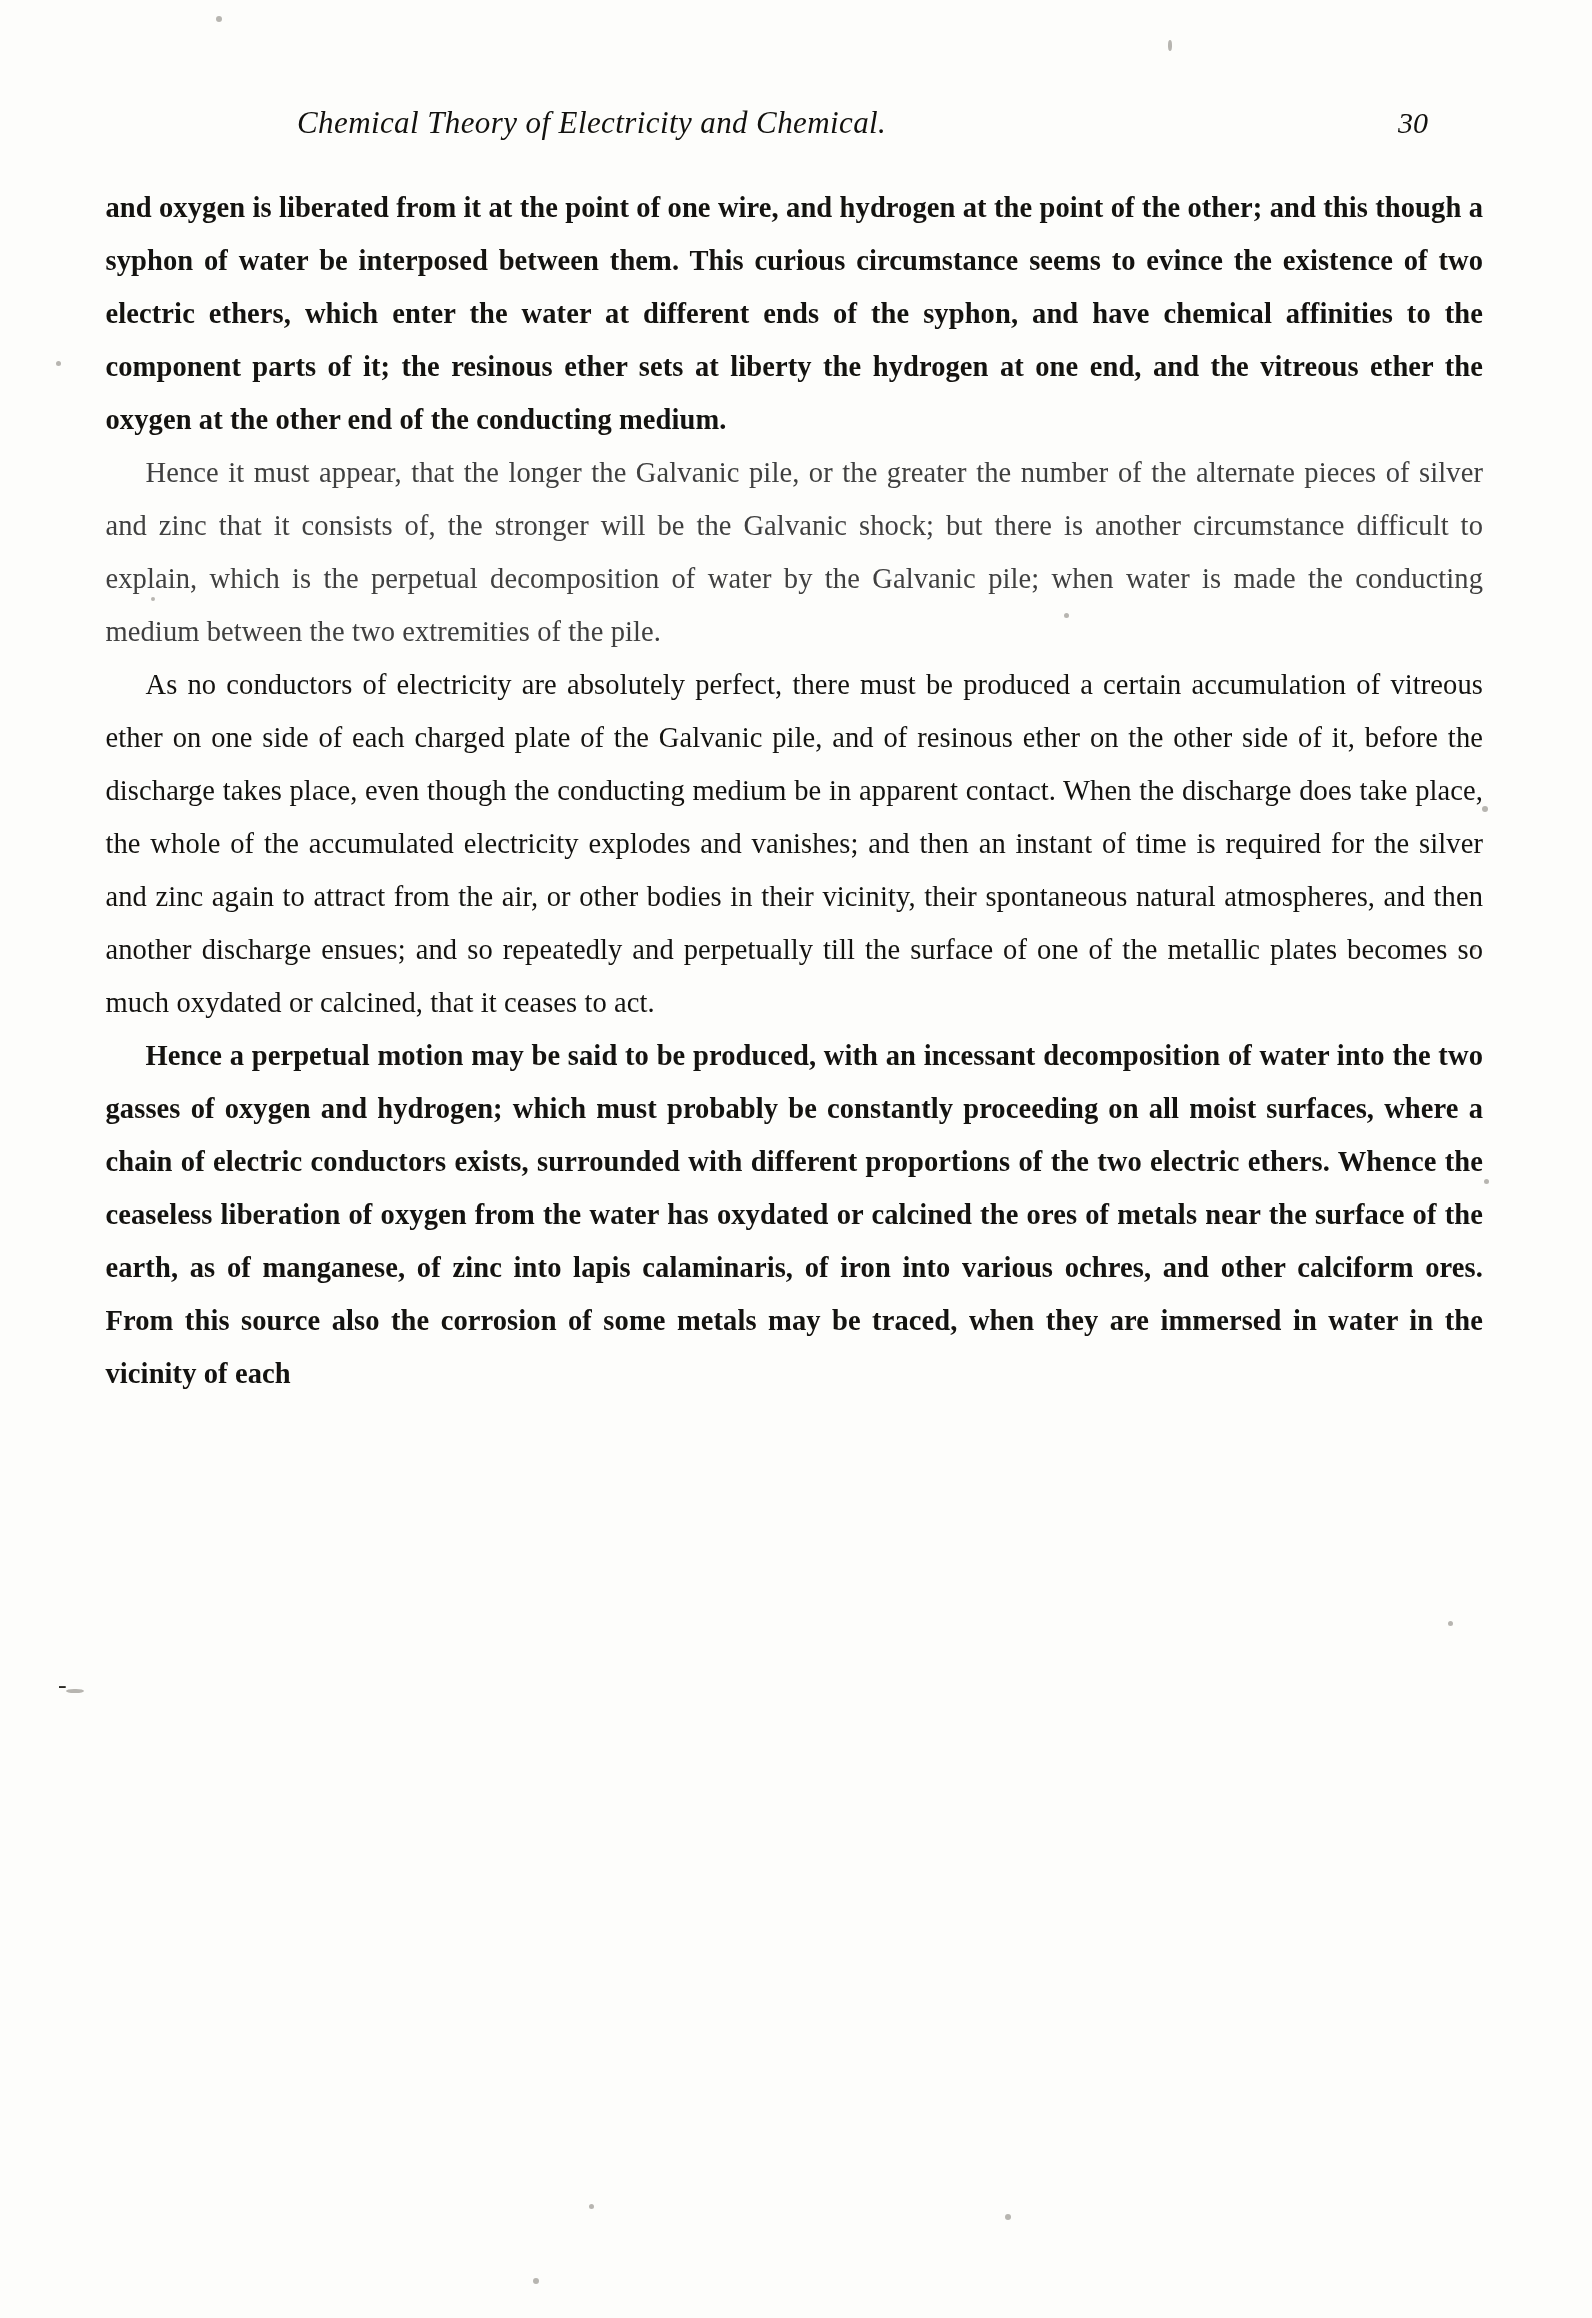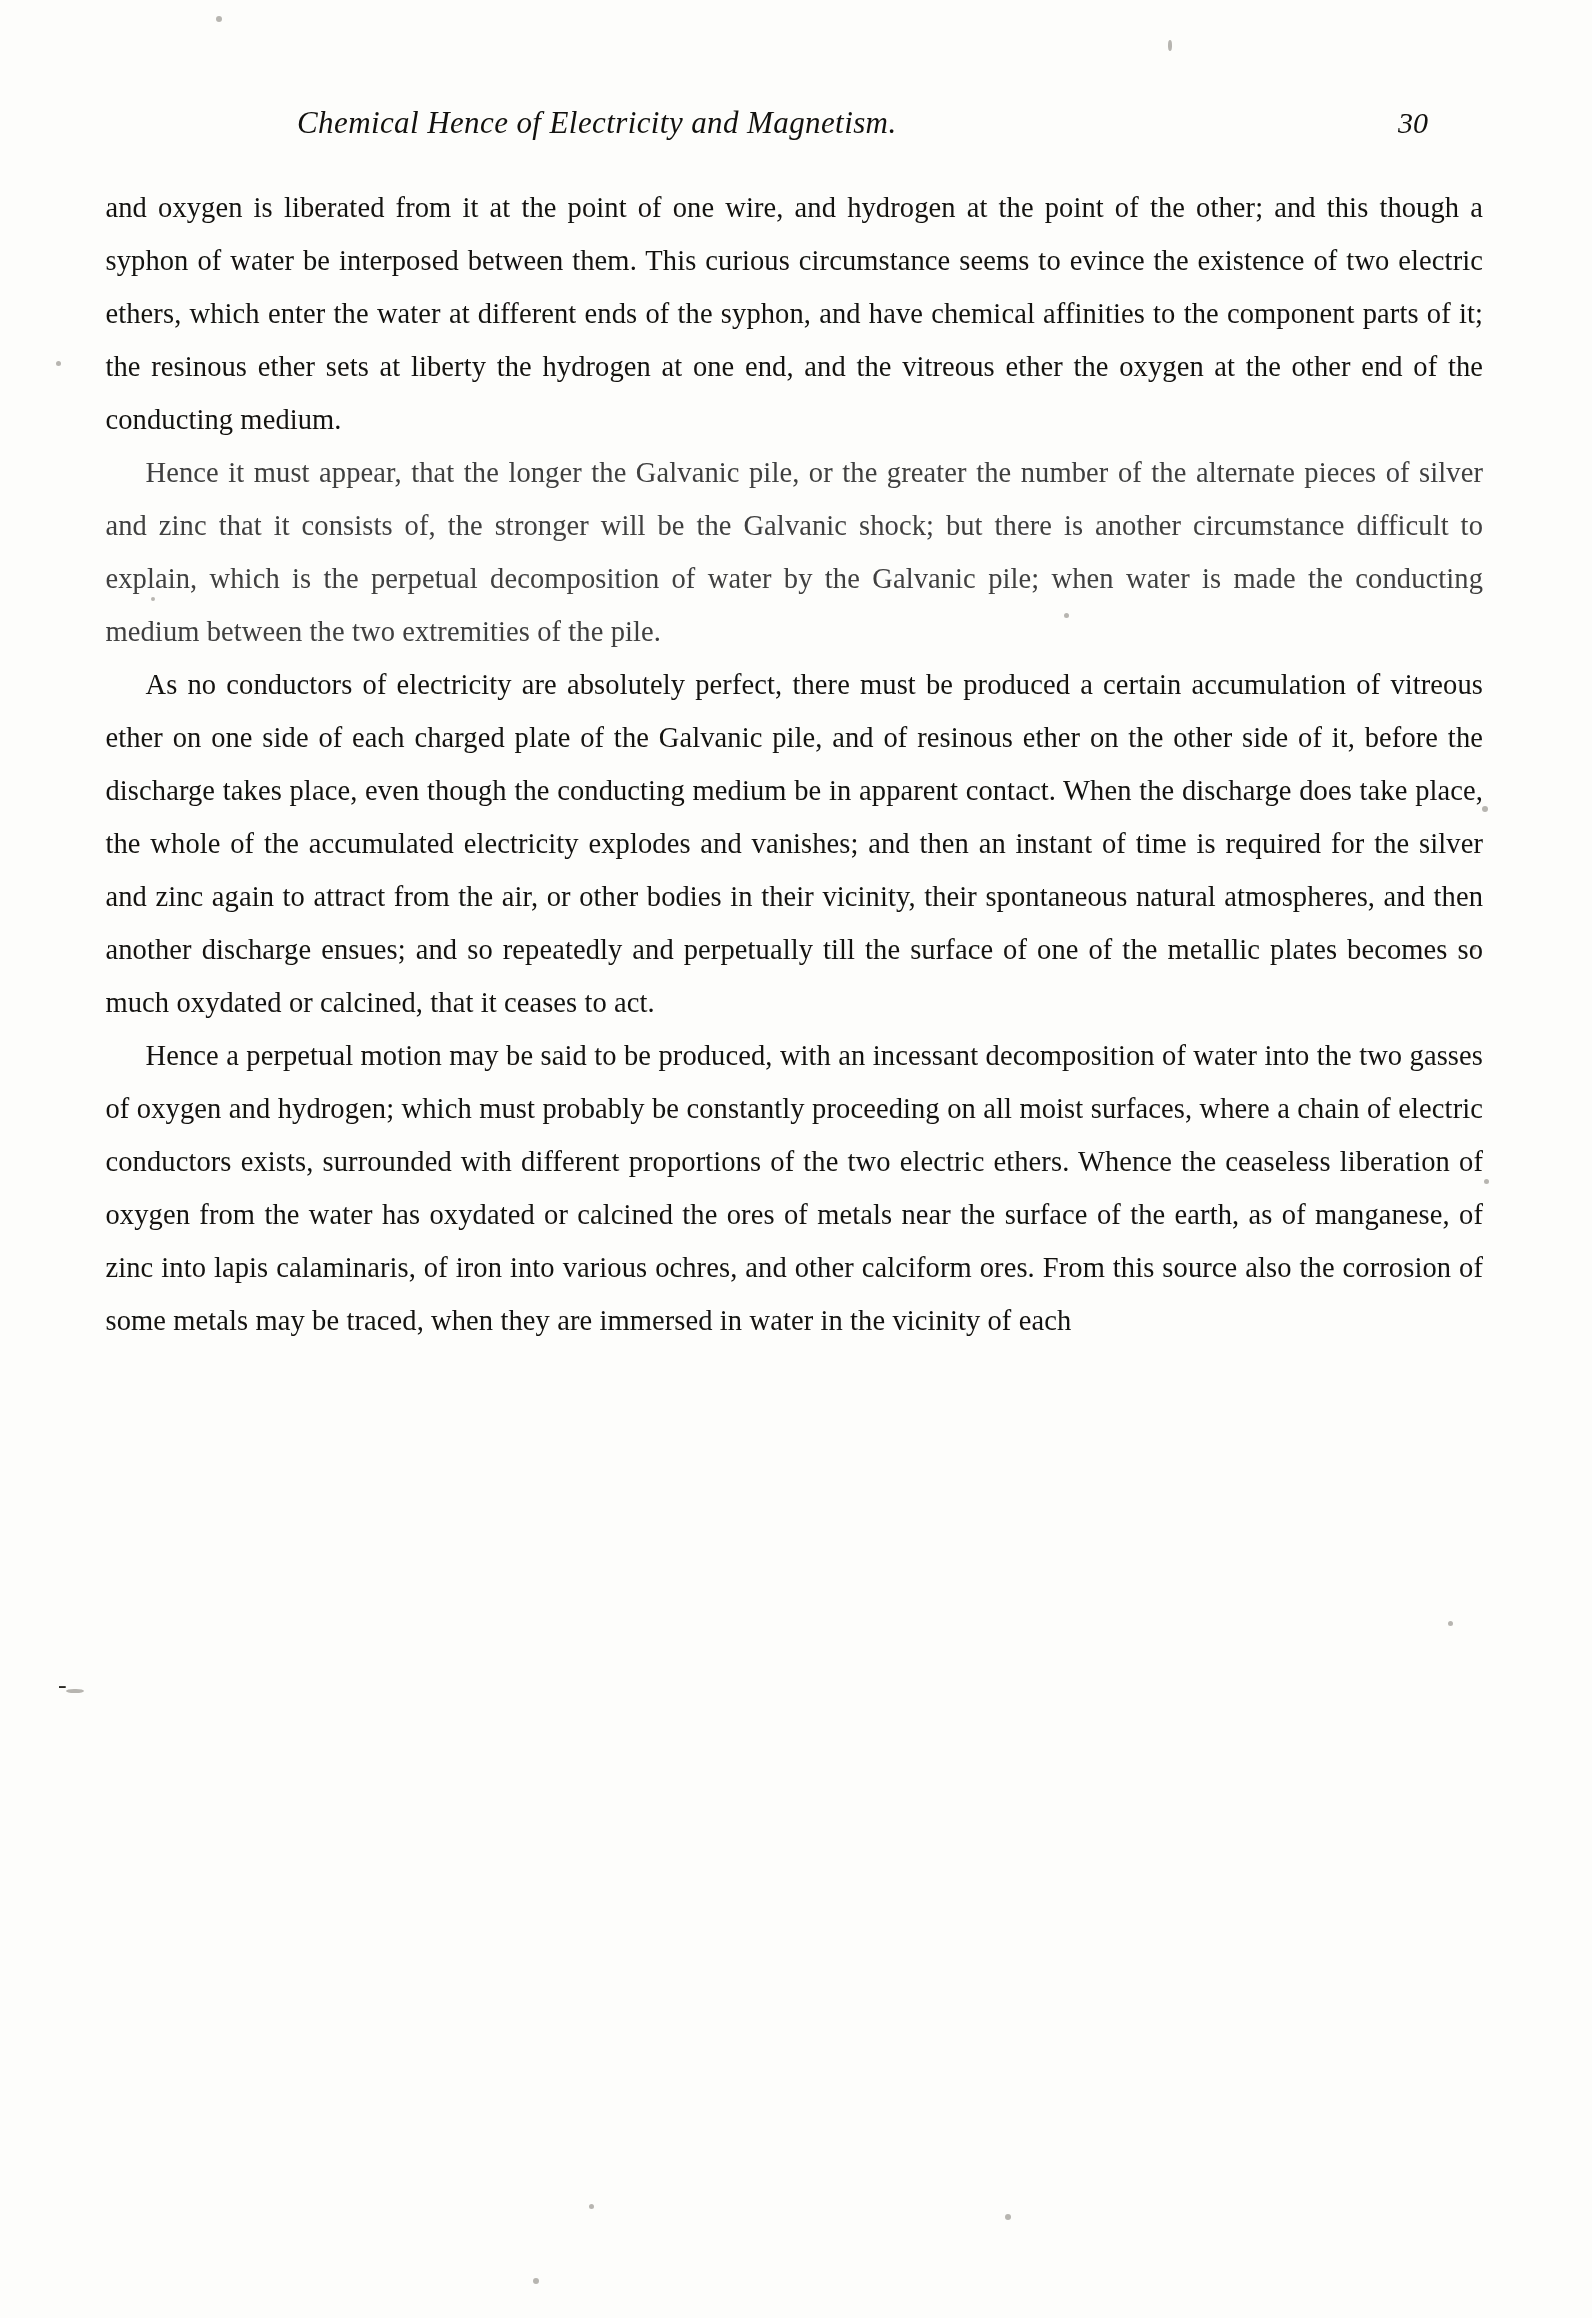--- a/index.html
+++ b/index.html
@@ -64,21 +64,21 @@
     line-height: 53px;
     text-align: justify;
     text-justify: inter-word;
     color: #141310;
     letter-spacing: 0.1px;
   }
   p.indent {
     text-indent: 40px;
   }
   
-  .heavy { font-weight: 400; }
+  .heavy { font-weight: 700; }
   .semi { font-weight: 400; }
   .light { color: #404040; }
 </style>
 </head>
 <body>
 
 <div class="page">
 
   <div class="speck" style="left:216px;top:16px;width:6.1px;height:6.1px;"></div>
   <div class="speck" style="left:1168px;top:40px;width:4.4px;height:10.5px;"></div>
@@ -90,21 +90,21 @@
   <div class="speck" style="left:66px;top:1689px;width:17.5px;height:4.4px;"></div>
   <div class="speck" style="left:1005px;top:2214px;width:6.1px;height:6.1px;"></div>
   <div class="speck" style="left:589px;top:2204px;width:5.3px;height:5.3px;"></div>
   <div class="speck" style="left:533px;top:2278px;width:6.1px;height:6.1px;"></div>
   <div class="speck" style="left:151px;top:597px;width:4.4px;height:4.4px;"></div>
   <div class="speck" style="left:1064px;top:613px;width:5.3px;height:5.3px;"></div>
 
   <div class="content">
 
     <div class="header">
-      <div class="header-title">Chemical Hence of Electricity and Magnetism.</div>
+      <div class="header-title">Chemical Theory of Electricity and Chemical.</div>
       <div class="header-page">30</div>
     </div>
 
     <div class="body-text">
       <p class="heavy">and oxygen is liberated from it at the point of one wire, and hydrogen at the point of the other; and this though a syphon of water be interposed between them. This curious circumstance seems to evince the existence of two electric ethers, which enter the water at different ends of the syphon, and have chemical affinities to the component parts of it; the resinous ether sets at liberty the hydrogen at one end, and the vitreous ether the oxygen at the other end of the conducting medium.</p>
       <p class="indent light">Hence it must appear, that the longer the Galvanic pile, or the greater the number of the alternate pieces of silver and zinc that it consists of, the stronger will be the Galvanic shock; but there is another circumstance difficult to explain, which is the perpetual decomposition of water by the Galvanic pile; when water is made the conducting medium between the two extremities of the pile.</p>
       <p class="indent semi">As no conductors of electricity are absolutely perfect, there must be produced a certain accumulation of vitreous ether on one side of each charged plate of the Galvanic pile, and of resinous ether on the other side of it, before the discharge takes place, even though the conducting medium be in apparent contact. When the discharge does take place, the whole of the accumulated electricity explodes and vanishes; and then an instant of time is required for the silver and zinc again to attract from the air, or other bodies in their vicinity, their spontaneous natural atmospheres, and then another discharge ensues; and so repeatedly and perpetually till the surface of one of the metallic plates becomes so much oxydated or calcined, that it ceases to act.</p>
       <p class="indent heavy">Hence a perpetual motion may be said to be produced, with an incessant decomposition of water into the two gasses of oxygen and hydrogen; which must probably be constantly proceeding on all moist surfaces, where a chain of electric conductors exists, surrounded with different proportions of the two electric ethers. Whence the ceaseless liberation of oxygen from the water has oxydated or calcined the ores of metals near the surface of the earth, as of manganese, of zinc into lapis calaminaris, of iron into various ochres, and other calciform ores. From this source also the corrosion of some metals may be traced, when they are immersed in water in the vicinity of each</p>
     </div>
 

